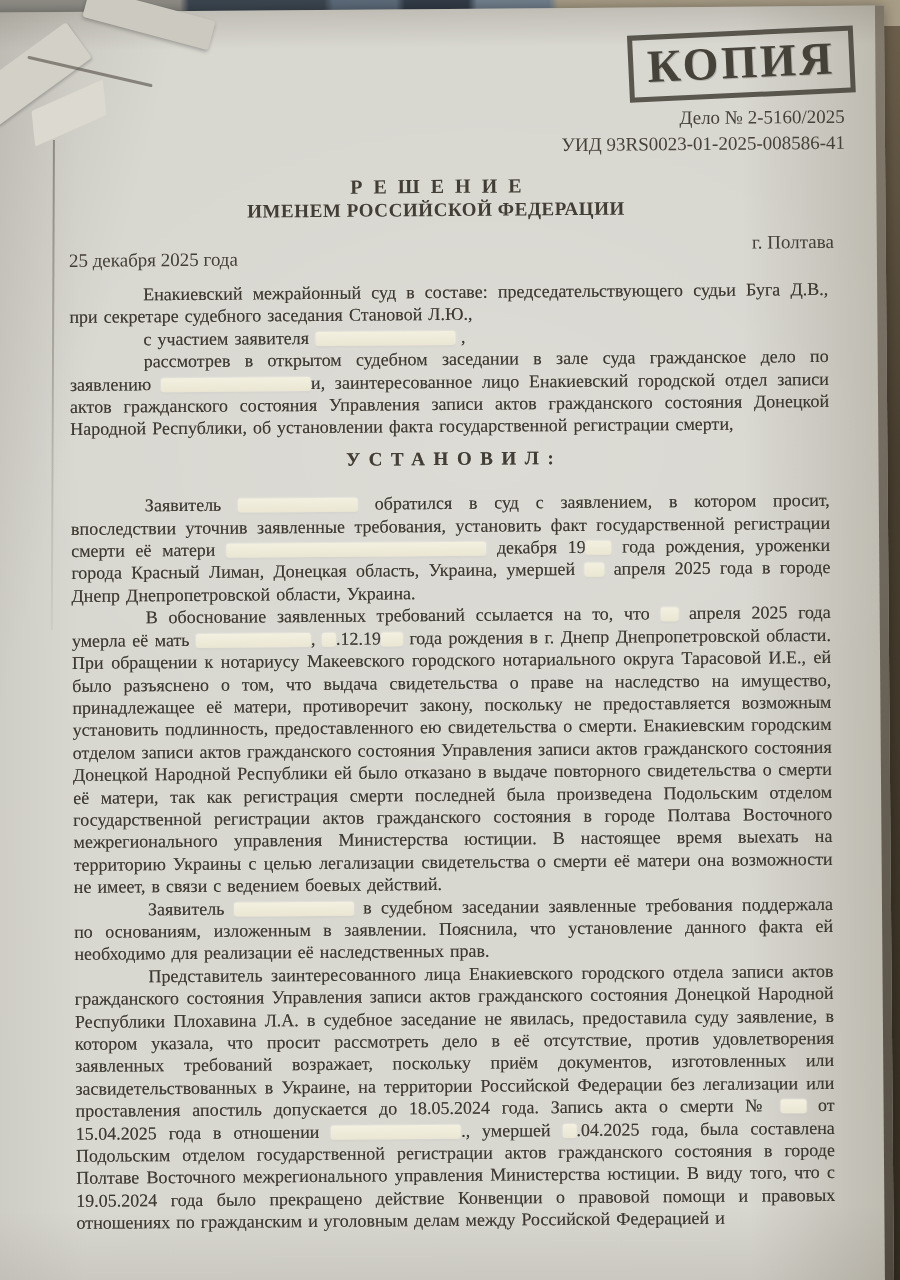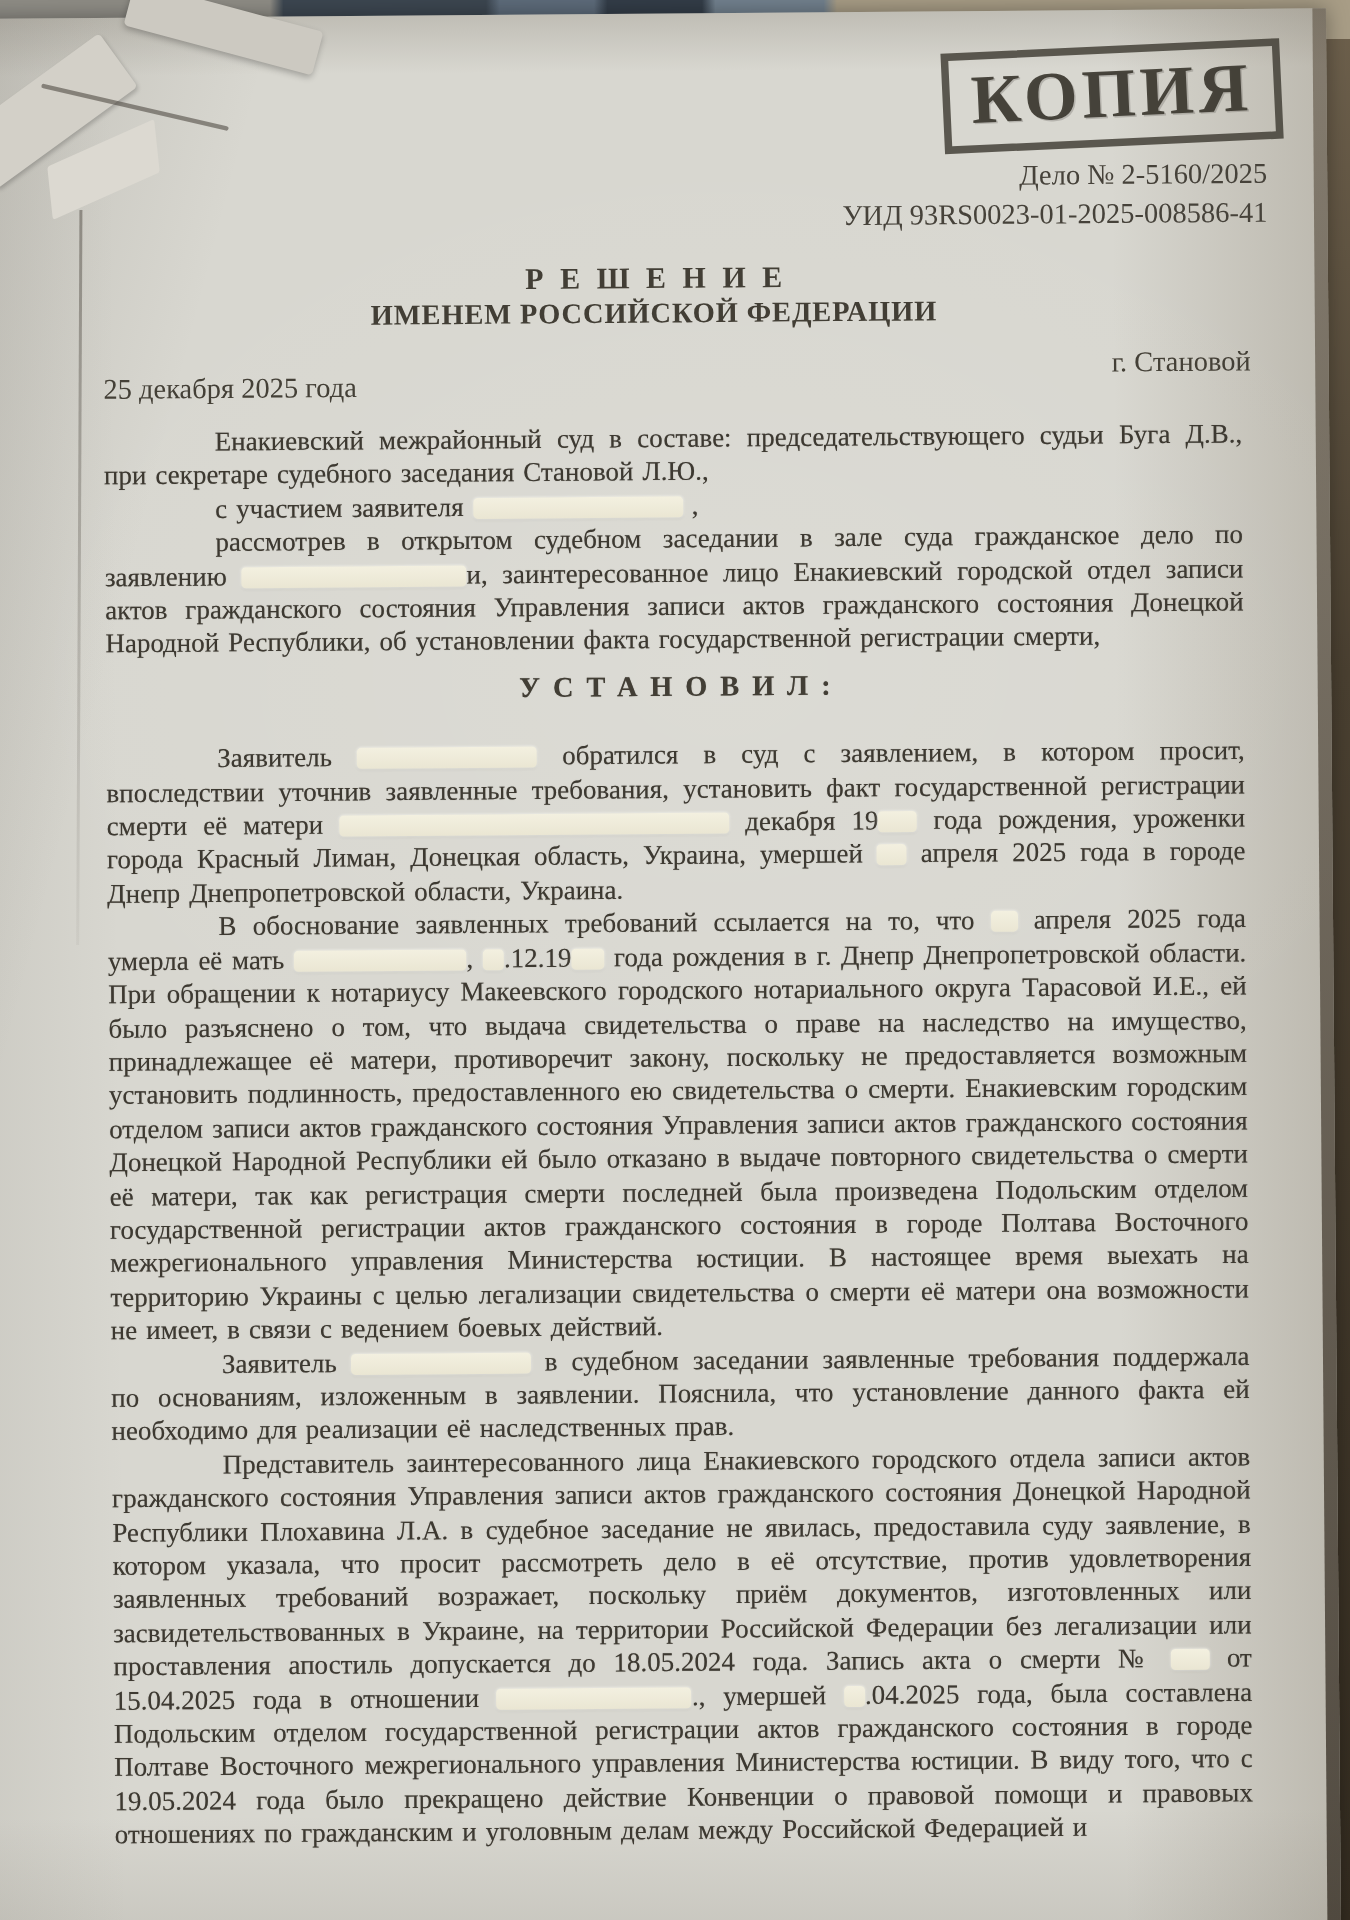--- a/index.html
+++ b/index.html
@@ -118,21 +118,21 @@
         <div>УИД 93RS0023-01-2025-008586-41</div>
       </div>
 
       <div class="title-block">
         <div class="title-line1">РЕШЕНИЕ</div>
         <div class="title-line2">ИМЕНЕМ РОССИЙСКОЙ ФЕДЕРАЦИИ</div>
       </div>
 
       <div class="date-row">
         <span class="date">25 декабря 2025 года</span>
-        <span class="place">г. Становой</span>
+        <span class="place">г. Полтава</span>
       </div>
 
       <div class="doc-body">
           <p class="para">Енакиевский межрайонный суд в составе: председательствующего судьи Буга Д.В., при секретаре судебного заседания Становой Л.Ю.,</p>
           <p class="para">с участием заявителя <span class="redact" style="width: 140px;"></span> ,</p>
           <p class="para">рассмотрев в открытом судебном заседании в зале суда гражданское дело по заявлению <span class="redact" style="width: 150px;"></span>и, заинтересованное лицо Енакиевский городской отдел записи актов гражданского состояния Управления записи актов гражданского состояния Донецкой Народной Республики, об установлении факта государственной регистрации смерти,</p>
           <p class="heading">УСТАНОВИЛ:</p>
           <p class="para">Заявитель <span class="redact" style="width: 120px;"></span> обратился в суд с заявлением, в котором просит, впоследствии уточнив заявленные требования, установить факт государственной регистрации смерти её матери <span class="redact" style="width: 260px;"></span> декабря 19<span class="redact" style="width: 26px;"></span> года рождения, уроженки города Красный Лиман, Донецкая область, Украина, умершей <span class="redact" style="width: 20px;"></span> апреля 2025 года в городе Днепр Днепропетровской области, Украина.</p>
           <p class="para">В обоснование заявленных требований ссылается на то, что <span class="redact" style="width: 18px;"></span> апреля 2025 года умерла её мать <span class="redact" style="width: 115px;"></span>, <span class="redact" style="width: 14px;"></span>.12.19<span class="redact" style="width: 22px;"></span> года рождения в г. Днепр Днепропетровской области. При обращении к нотариусу Макеевского городского нотариального округа Тарасовой И.Е., ей было разъяснено о том, что выдача свидетельства о праве на наследство на имущество, принадлежащее её матери, противоречит закону, поскольку не предоставляется возможным установить подлинность, предоставленного ею свидетельства о смерти. Енакиевским городским отделом записи актов гражданского состояния Управления записи актов гражданского состояния Донецкой Народной Республики ей было отказано в выдаче повторного свидетельства о смерти её матери, так как регистрация смерти последней была произведена Подольским отделом государственной регистрации актов гражданского состояния в городе Полтава Восточного межрегионального управления Министерства юстиции. В настоящее время выехать на территорию Украины с целью легализации свидетельства о смерти её матери она возможности не имеет, в связи с ведением боевых действий.</p>
           <p class="para">Заявитель <span class="redact" style="width: 120px;"></span> в судебном заседании заявленные требования поддержала по основаниям, изложенным в заявлении. Пояснила, что установление данного факта ей необходимо для реализации её наследственных прав.</p>

